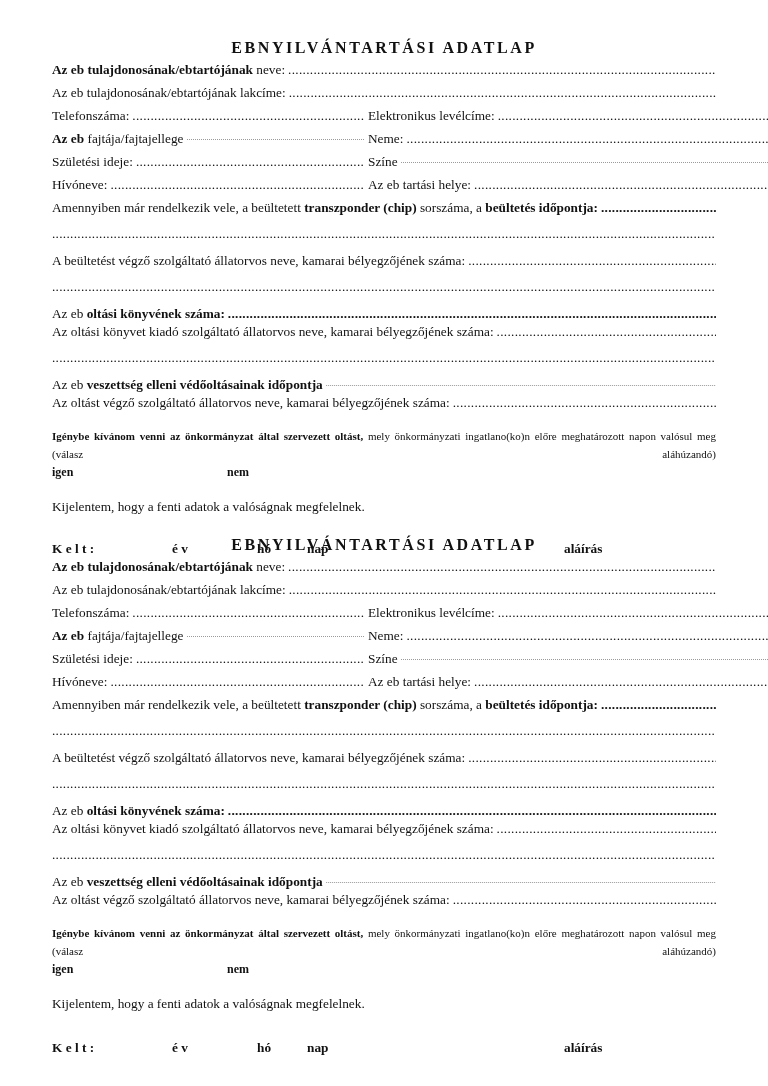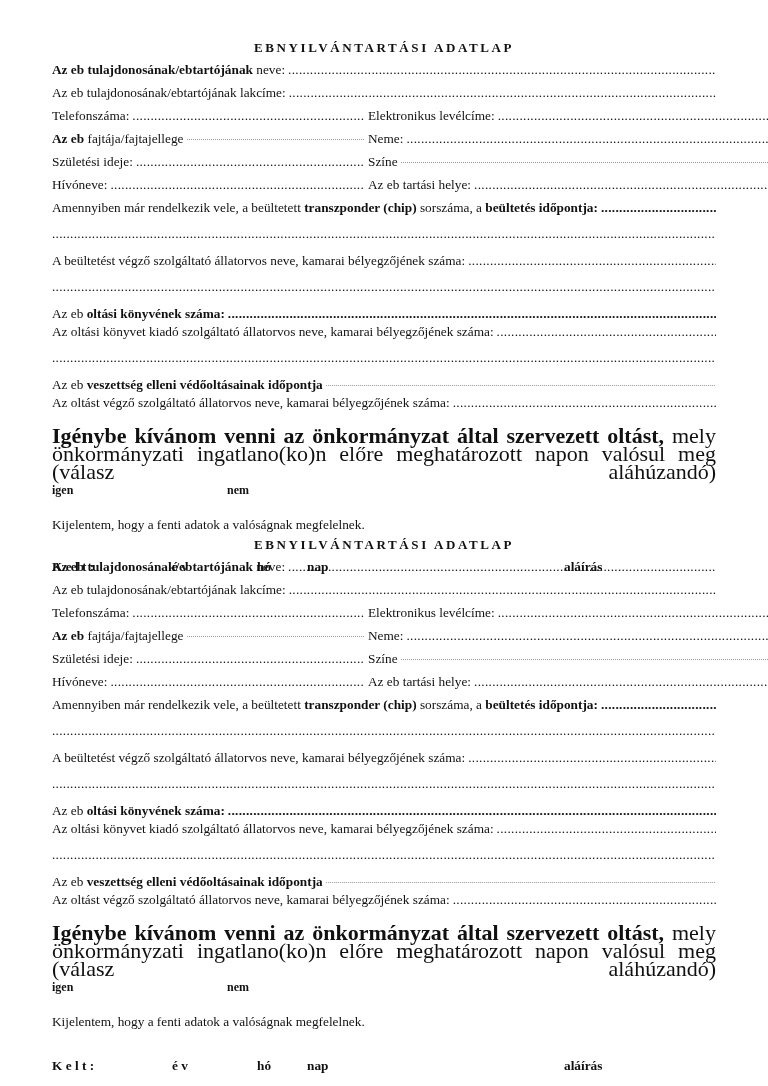--- a/index.html
+++ b/index.html
@@ -1,32 +1,32 @@
 <!DOCTYPE html>
 <html><head>
 <meta charset="utf-8">
 <style>
   html, body { margin: 0; padding: 0; background: #ffffff; }
   body { width: 768px; height: 1086px; position: relative; overflow: hidden;
          font-family: "Liberation Serif", serif; color: #111; font-size: 13.3px; }
   .form { position: absolute; left: 52px; width: 664px; }
   .form-top { top: 39px; }
   .form-bottom { top: 536px; }
-  .title { text-align: center; font-weight: bold; font-size: 13px; letter-spacing: 2.6px; height: 18px; line-height: 18px; }
+  .title { text-align: center; font-weight: bold; font-size: 16px; letter-spacing: 2.6px; height: 18px; line-height: 18px; }
   .line { display: flex; align-items: flex-start; white-space: nowrap; height: 16px; line-height: 16px; margin-top: 7px; }
   .line.tight { margin-top: 2px; }
   .fill { flex: 1; overflow: hidden; letter-spacing: 0.3px; margin-left: 3px; }
   .fill.thin { font-size: 8px; letter-spacing: 0; color: #555; align-self: flex-start; margin-top: -1px; }
   .fill::after { content: "................................................................................................................................................................................................................................................................"; }
   .half { display: flex; width: 312px; align-items: baseline; }
   .half2 { display: flex; flex: 1; align-items: baseline; margin-left: 4px; }
   .b { font-weight: bold; }
   .blank { height: 16px; line-height: 16px; margin-top: 7px; overflow: hidden; white-space: nowrap; letter-spacing: 0.3px; }
   .blank::after { content: "................................................................................................................................................................................................................................................................"; }
-  .big { font-size: 22px; margin-top: 16px; line-height: 18px; text-align: justify; text-align-last: justify; }
+  .big { font-size: 11px; margin-top: 16px; line-height: 18px; text-align: justify; text-align-last: justify; }
   .big .b { font-weight: bold; }
   .yesno { font-size: 12px; font-weight: bold; line-height: 18px; height: 18px; position: relative; }
   .yesno span { position: absolute; top: 0; }
   .declare { margin-top: 18px; height: 16px; line-height: 16px; }
   .kelt { margin-top: 10px; height: 16px; line-height: 16px; position: relative; font-weight: bold; }
   .kelt span { position: absolute; top: 16px; }
 </style>
 </head>
 <body>
 

